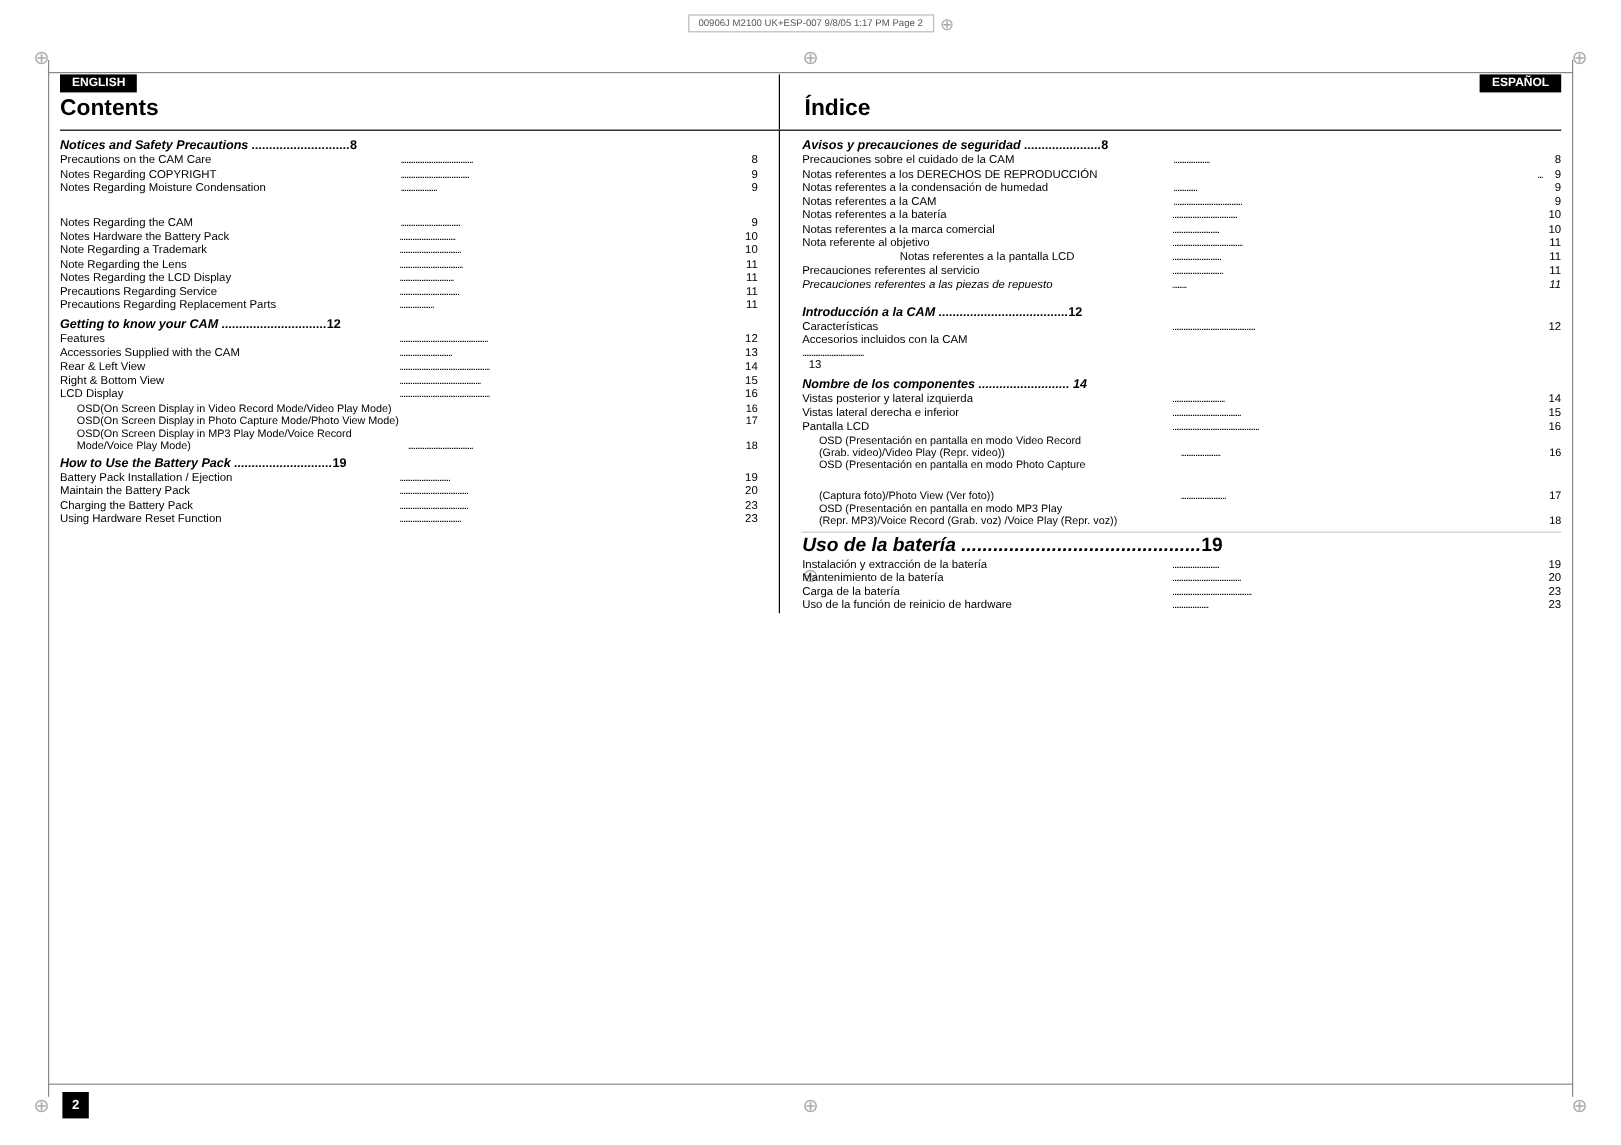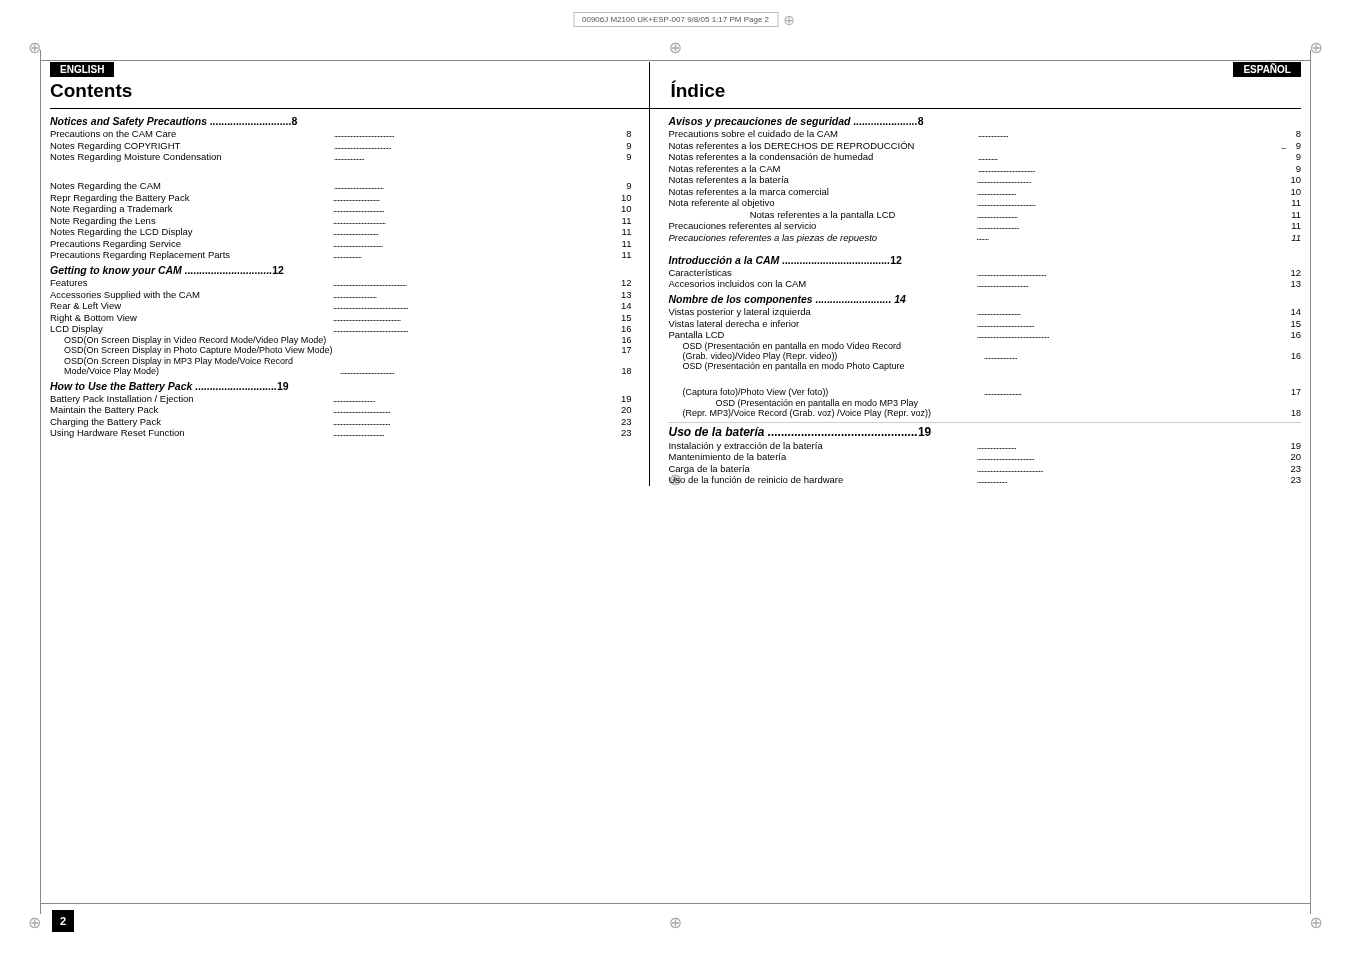--- a/index.html
+++ b/index.html
@@ -127,21 +127,21 @@
           <span style="flex:1;white-space:nowrap;">Notes Regarding Moisture Condensation</span>
           <span style="letter-spacing:-1px;flex:1;overflow:hidden;white-space:nowrap;font-size:9px;">....................</span>
           <span style="min-width:14px;text-align:right;">9</span>
         </div>
         <div style="font-size:9.5px;display:flex;align-items:baseline;margin-bottom:0.5px;">
           <span style="flex:1;white-space:nowrap;">Notes Regarding the CAM</span>
           <span style="letter-spacing:-1px;flex:1;overflow:hidden;white-space:nowrap;font-size:9px;">.................................</span>
           <span style="min-width:14px;text-align:right;">9</span>
         </div>
         <div style="font-size:9.5px;display:flex;align-items:baseline;margin-bottom:0.5px;">
-          <span style="flex:1;white-space:nowrap;">Repr Regarding the Battery Pack</span>
+          <span style="flex:1;white-space:nowrap;">Notes Hardware the Battery Pack</span>
           <span style="letter-spacing:-1px;flex:1;overflow:hidden;white-space:nowrap;font-size:9px;">...............................</span>
           <span style="min-width:16px;text-align:right;">10</span>
         </div>
         <div style="font-size:9.5px;display:flex;align-items:baseline;margin-bottom:0.5px;">
           <span style="flex:1;white-space:nowrap;">Note Regarding a Trademark</span>
           <span style="letter-spacing:-1px;flex:1;overflow:hidden;white-space:nowrap;font-size:9px;">..................................</span>
           <span style="min-width:16px;text-align:right;">10</span>
         </div>
         <div style="font-size:9.5px;display:flex;align-items:baseline;margin-bottom:0.5px;">
           <span style="flex:1;white-space:nowrap;">Note Regarding the Lens</span>
@@ -238,21 +238,21 @@
 
       </div>
 
       <div style="width:52%;padding-left:18px;padding-top:6px;">
 
         <div style="font-style:italic;font-weight:bold;font-size:10.5px;display:flex;align-items:baseline;margin-bottom:1px;">
           <span style="flex:1;">Avisos y precauciones de seguridad ......................<span style="font-style:normal;">8</span></span>
         </div>
 
         <div style="font-size:9.5px;display:flex;align-items:baseline;margin-bottom:0.5px;">
-          <span style="flex:1;white-space:nowrap;">Precautions sobre el cuidado de la CAM</span>
+          <span style="flex:1;white-space:nowrap;">Precauciones sobre el cuidado de la CAM</span>
           <span style="letter-spacing:-1px;flex:1;overflow:hidden;white-space:nowrap;font-size:9px;">....................</span>
           <span style="min-width:14px;text-align:right;">8</span>
         </div>
         <div style="font-size:9.5px;display:flex;align-items:baseline;margin-bottom:0.5px;">
           <span style="flex:1;white-space:nowrap;">Notas referentes a los DERECHOS DE REPRODUCCIÓN</span>
           <span style="letter-spacing:-1px;min-width:6px;overflow:hidden;white-space:nowrap;font-size:9px;">...</span>
           <span style="min-width:14px;text-align:right;">9</span>
         </div>
         <div style="font-size:9.5px;display:flex;align-items:baseline;margin-bottom:0.5px;">
           <span style="flex:1;white-space:nowrap;">Notas referentes a la condensación de humedad</span>
@@ -296,21 +296,21 @@
         </div>
 
         <div style="font-style:italic;font-weight:bold;font-size:10.5px;display:flex;align-items:baseline;margin-top:4px;margin-bottom:1px;">
           <span style="flex:1;">Introducción a la CAM .....................................<span style="font-style:normal;">12</span></span>
         </div>
         <div style="font-size:9.5px;display:flex;align-items:baseline;margin-bottom:0.5px;">
           <span style="flex:1;white-space:nowrap;">Características</span>
           <span style="letter-spacing:-1px;flex:1;overflow:hidden;white-space:nowrap;font-size:9px;">..............................................</span>
           <span style="min-width:16px;text-align:right;">12</span>
         </div>
-        <div style="font-size:9.5px;display:flex;align-items:baseline;margin-bottom:0.5px;">
+        <div style="font-size:9.5px;display:flex;align-items:baseline;margin-bottom:0.5px;flex-direction:column;">
           <span style="flex:1;white-space:nowrap;">Accesorios incluidos con la CAM</span>
           <span style="letter-spacing:-1px;flex:1;overflow:hidden;white-space:nowrap;font-size:9px;">..................................</span>
           <span style="min-width:16px;text-align:right;">13</span>
         </div>
 
         <div style="font-style:italic;font-weight:bold;font-size:10.5px;display:flex;align-items:baseline;margin-top:4px;margin-bottom:1px;">
           <span style="flex:1;">Nombre de los componentes ..........................  14</span>
         </div>
         <div style="font-size:9.5px;display:flex;align-items:baseline;margin-bottom:0.5px;">
           <span style="flex:1;white-space:nowrap;">Vistas posterior y lateral izquierda</span>
@@ -337,29 +337,29 @@
         </div>
         <div style="font-size:9px;display:flex;align-items:baseline;margin-bottom:16px;padding-left:14px;">
           <span style="flex:1;white-space:nowrap;">OSD (Presentación en pantalla en modo Photo Capture</span>
         </div>
         <div style="font-size:9px;display:flex;align-items:baseline;margin-bottom:0.5px;padding-left:14px;">
           <span style="flex:1;white-space:nowrap;">(Captura foto)/Photo View (Ver foto))</span>
           <span style="letter-spacing:-1px;flex:1;overflow:hidden;white-space:nowrap;font-size:9px;">.........................</span>
           <span style="min-width:16px;text-align:right;">17</span>
         </div>
         <div style="font-size:9px;display:flex;align-items:baseline;margin-bottom:0px;padding-left:14px;">
-          <span style="flex:1;white-space:nowrap;margin-left:33px;">OSD (Presentación en pantalla en modo MP3 Play</span>
+          <span style="flex:1;white-space:nowrap;">OSD (Presentación en pantalla en modo MP3 Play</span>
         </div>
         <div style="font-size:9px;display:flex;align-items:baseline;margin-bottom:0.5px;padding-left:14px;">
           <span style="flex:1;white-space:nowrap;">(Repr. MP3)/Voice Record (Grab. voz) /Voice Play (Repr. voz))</span>
           <span style="letter-spacing:-1px;min-width:6px;overflow:hidden;white-space:nowrap;font-size:9px;"></span>
           <span style="min-width:16px;text-align:right;">18</span>
         </div>
 
-        <div style="font-style:italic;font-weight:bold;font-size:12px;display:flex;align-items:baseline;margin-top:4px;margin-bottom:1px;border-top:1px solid #ccc;padding-top:2px;">
+        <div style="font-style:italic;font-weight:bold;font-size:16px;display:flex;align-items:baseline;margin-top:4px;margin-bottom:1px;border-top:1px solid #ccc;padding-top:2px;">
           <span style="flex:1;">Uso de la batería .............................................<span style="font-style:normal;">19</span></span>
         </div>
         <div style="font-size:9.5px;display:flex;align-items:baseline;margin-bottom:0.5px;">
           <span style="flex:1;white-space:nowrap;">Instalación y extracción de la batería</span>
           <span style="letter-spacing:-1px;flex:1;overflow:hidden;white-space:nowrap;font-size:9px;">..........................</span>
           <span style="min-width:16px;text-align:right;">19</span>
         </div>
         <div style="font-size:9.5px;display:flex;align-items:baseline;margin-bottom:0.5px;">
           <span style="flex:1;white-space:nowrap;">Mantenimiento de la batería</span>
           <span style="letter-spacing:-1px;flex:1;overflow:hidden;white-space:nowrap;font-size:9px;">......................................</span>

